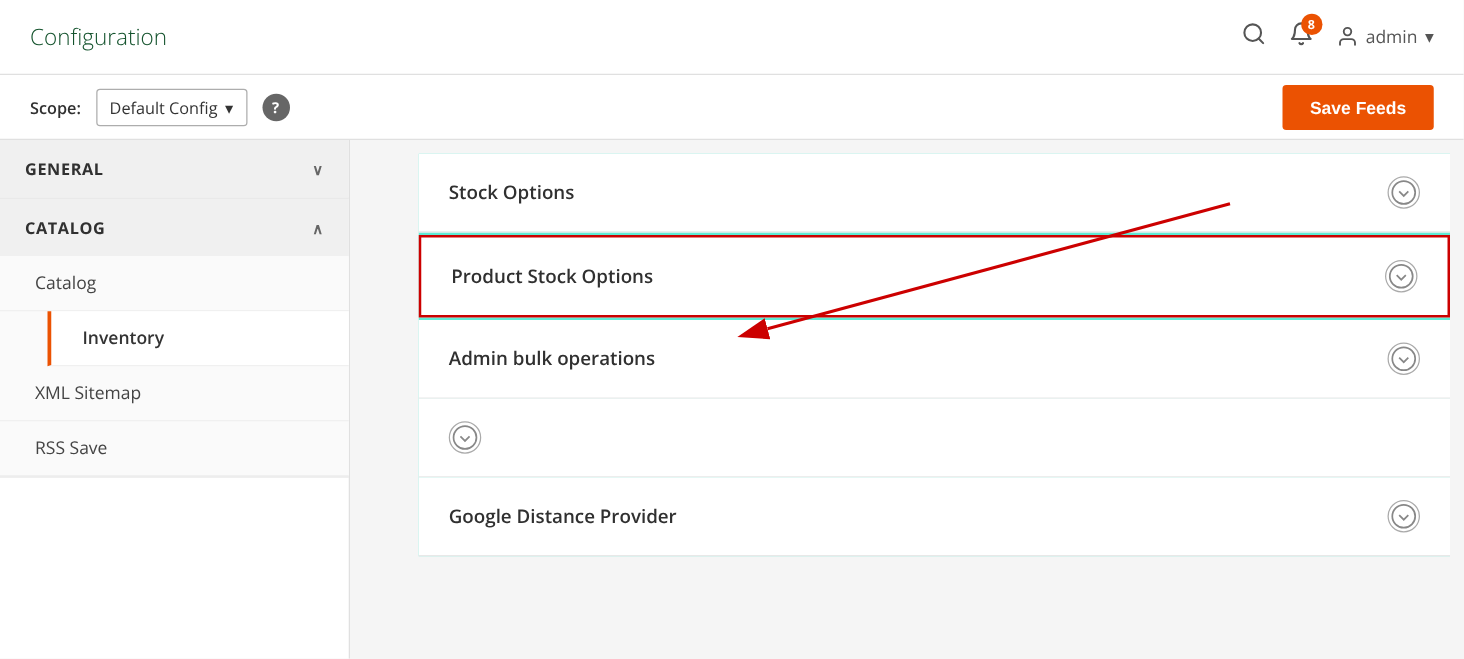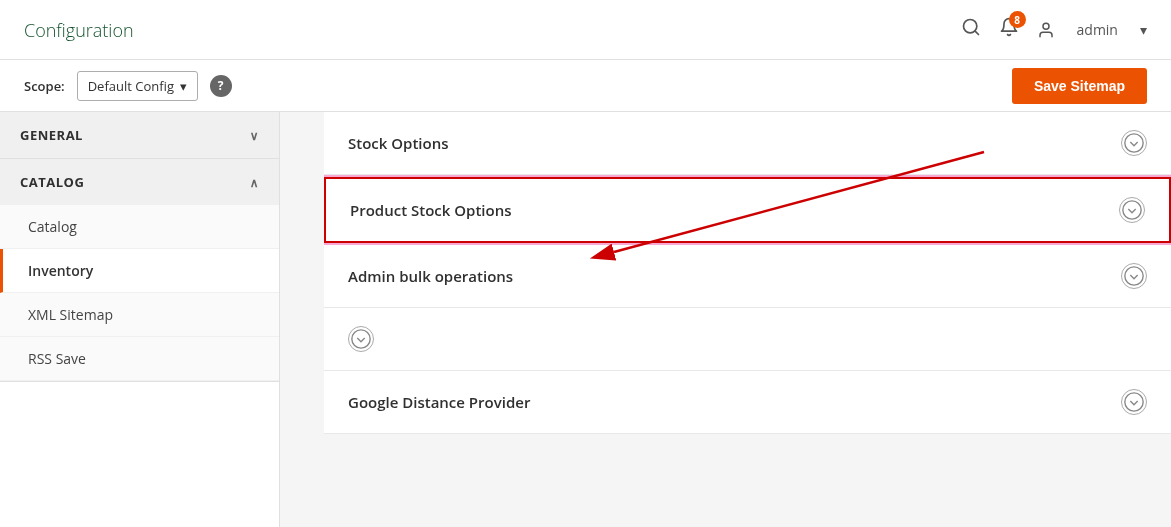--- a/index.html
+++ b/index.html
@@ -46,22 +46,21 @@
       font-size: 10px;
       font-weight: 700;
       width: 17px;
       height: 17px;
       display: flex;
       align-items: center;
       justify-content: center;
     }
     .admin-user {
       display: flex;
-      align-items: center;
-      gap: 22px;
+      gap: 6px;
       cursor: pointer;
       color: #555;
       font-size: 14px;
     }
 
     
     .toolbar {
       background: #fff;
       height: 52px;
       display: flex;
@@ -155,32 +154,33 @@
       border-bottom: 1px solid #f0f0f0;
       display: flex;
       align-items: center;
     }
     .sidebar-item.active {
       color: #333;
       font-weight: 600;
       border-left: 3px solid #eb5202;
       padding-left: 25px;
       background: #fff;
+      margin-left: 38px;
     }
 
     
     .content-area {
       flex: 1;
       padding: 0;
       background: #f5f5f5;
     }
 
     .section-list {
-      background: #f9a8d4;
-      margin: 0;
+      background: #5eead4;
+      margin: 11px;
     }
 
     .section-item {
       display: flex;
       align-items: center;
       justify-content: space-between;
       padding: 18px 24px;
       border-bottom: 1px solid #e8e8e8;
       cursor: pointer;
       background: #fff;
@@ -251,21 +251,21 @@
 
 <div class="toolbar">
   <span class="scope-label">Scope:</span>
   <div class="scope-select">
     <span>Default Config</span>
     <span>▾</span>
   </div>
   <div class="help-icon">
     <span>?</span>
   </div>
-  <button class="save-config-btn">Save Sitemap</button>
+  <button class="save-config-btn">Save Feeds</button>
 </div>
 
 <div class="main-layout">
 
   <nav class="sidebar">
 
     <div class="sidebar-section">
       <div class="sidebar-section-header">
         <span>GENERAL</span>
         <span class="chevron">∨</span>

